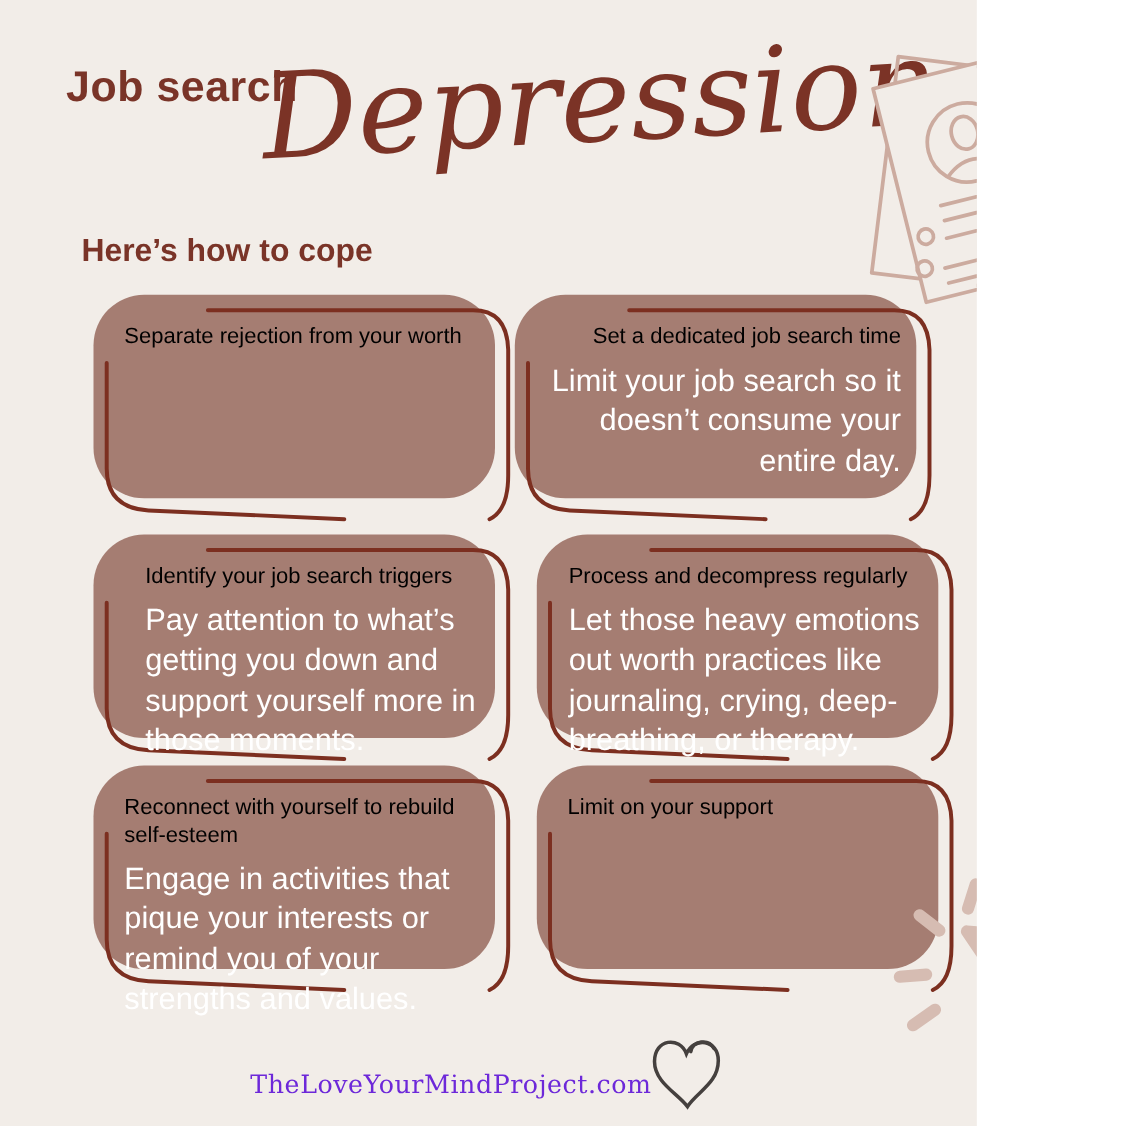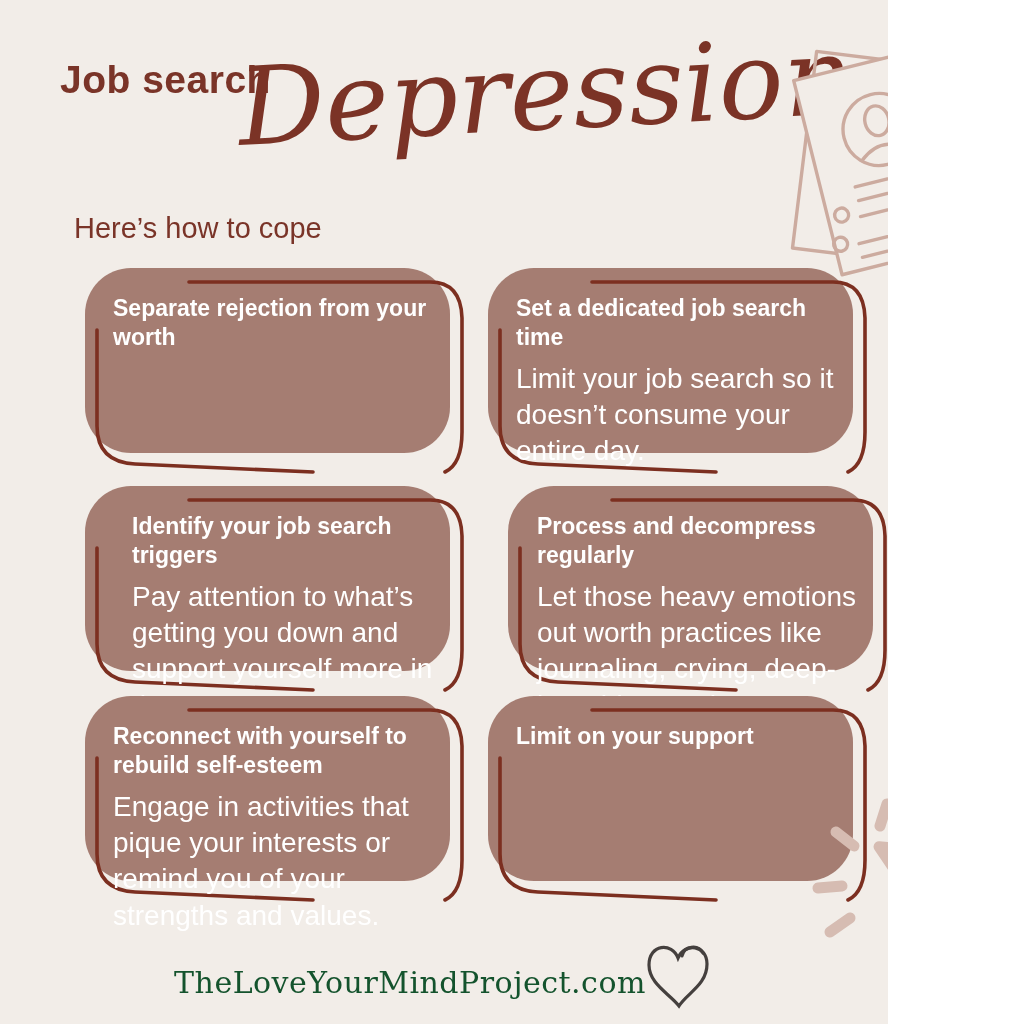--- a/index.html
+++ b/index.html
@@ -20,64 +20,64 @@
     position:absolute;left:238px;top:38px;
     font-family:"DejaVu Serif", serif;
     font-style:italic;
     font-size:108px;line-height:1;
     color:#7b3326;
     transform:rotate(-3deg);
     white-space:nowrap;
   }
   .subtitle{
     position:absolute;left:74px;top:212px;
-    font-size:29px;font-weight:normal;color:#7a3428;
+    font-size:29px;font-weight:bold;color:#7a3428;
   }
   
   .card{
     position:absolute;
     width:365px;height:185px;
     background:#a57d72;
     border-radius:46px;
     box-sizing:border-box;
     padding:26px 14px 0 28px;
     color:#fff;
   }
   .card .stroke{
     position:absolute;left:0;top:0;
     overflow:visible;pointer-events:none;
   }
   .card-title{
     position:relative;
-    font-size:23px;font-weight:bold;line-height:1.25;
-    color:#ffffff;
+    font-size:20px;font-weight:normal;line-height:1.25;
+    color:#000000;
     margin:0 0 9px 0;
   }
   .card-body{
     position:relative;
     font-size:28px;line-height:1.3;
     color:#ffffff;
   }
   .pos-c1{left:85px;top:268px;}
-  .pos-c2{left:488px;top:268px;}
+  .pos-c2{left:468px;top:268px;text-align:right;}
   .pos-c3{left:85px;top:486px;padding-left:47px;}
-  .pos-c4{left:508px;top:486px;padding-left:29px;}
+  .pos-c4{left:488px;top:486px;padding-left:29px;}
   .pos-c5{left:85px;top:696px;}
   .pos-c6{left:488px;top:696px;}
   
   .resume-illustration{position:absolute;left:752px;top:34px;}
   .cursor-illustration{position:absolute;left:808px;top:790px;}
   
   .footer{
     position:absolute;left:0;right:0;top:932px;height:80px;
     display:flex;justify-content:center;align-items:flex-end;
   }
   .footer-text{
     font-family:"DejaVu Serif", serif;
-    font-size:30px;color:#14532d;
+    font-size:23px;color:#6d28d9;
     letter-spacing:.5px;
     padding-bottom:12px;
   }
   .footer .heart{margin-left:-6px;}
 </style>
 </head>
 <body>
 
 <div class="canvas">
 

